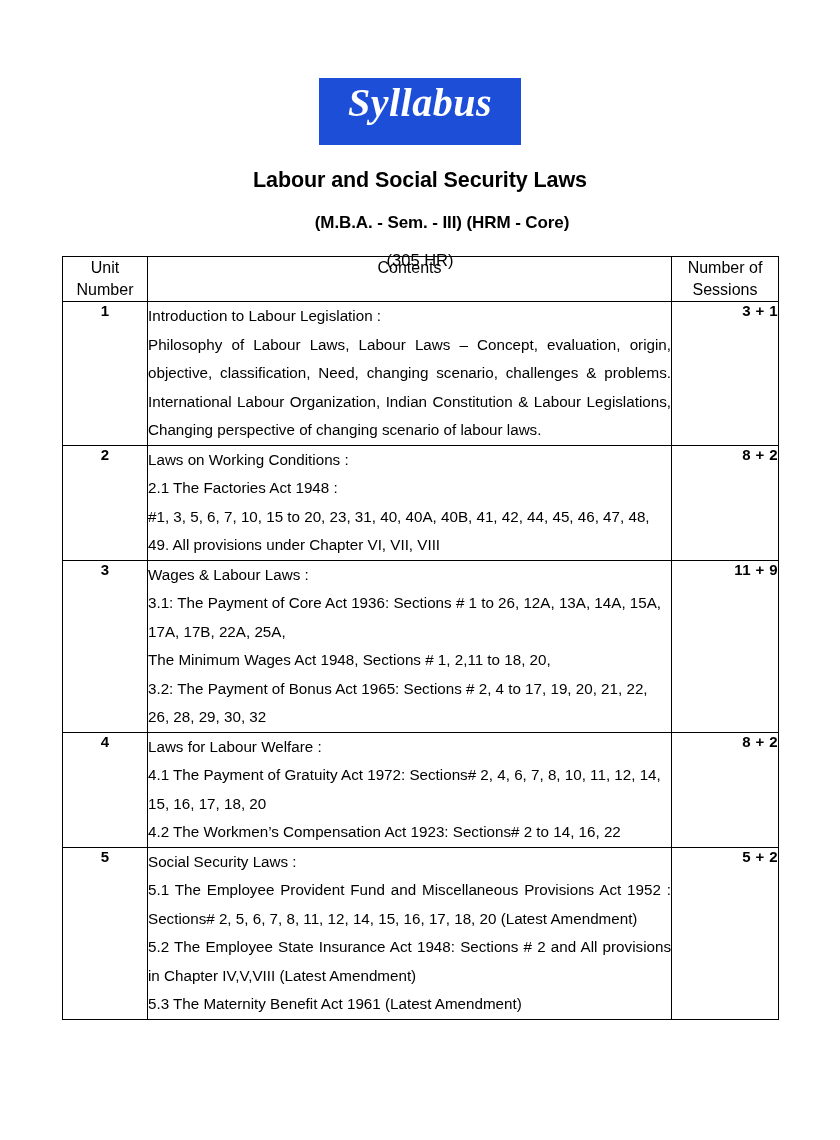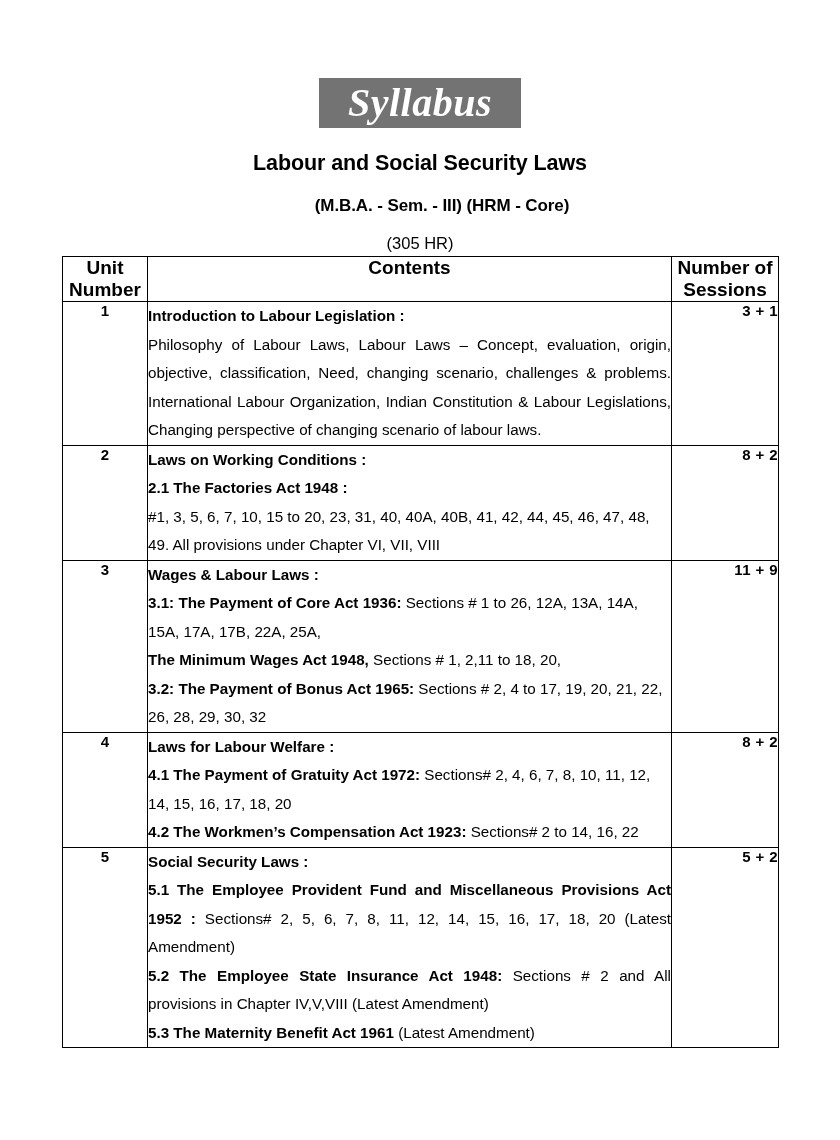--- a/index.html
+++ b/index.html
@@ -25,28 +25,28 @@
   }
 
   
   .header {
     text-align: center;
     padding-top: 78px;
   }
 
   .syllabus-badge {
     display: inline-block;
-    background: #737373;
+    background: #1d4ed8;
     color: #ffffff;
     font-family: "Liberation Serif", serif;
     font-weight: bold;
     font-style: italic;
     font-size: 40px;
     line-height: 50px;
-    height: 50px;
+    height: 67px;
     width: 202px;
     letter-spacing: 0.5px;
     box-sizing: border-box;
   }
 
   .doc-title {
     font-size: 21.5px;
     font-weight: bold;
     letter-spacing: -0.1px;
     margin-top: 23px;
@@ -81,22 +81,22 @@
     vertical-align: top;
     padding: 0;
   }
 
   .col-unit    { width: 85px; }
   .col-content { width: 524px; }
   .col-sess    { width: 107px; }
 
   .th-cell {
     text-align: center;
-    font-size: 19px;
-    font-weight: bold;
+    font-size: 16px;
+    font-weight: normal;
     padding: 6px 4px 7px 4px;
     line-height: 22px;
     vertical-align: top;
   }
   .th-contents {
     vertical-align: top;
     text-align: center;
   }
 
   .unit-cell {
@@ -121,21 +121,21 @@
   }
 
   .line {
     margin: 0;
     white-space: pre-wrap;
   }
   .line.justify {
     text-align: justify;
     text-align-last: left;
   }
-  b { font-weight: bold; }
+  b { font-weight: normal; }
 </style>
 </head>
 <body>
 
 <div class="page">
 
   <div class="header">
     <div class="syllabus-badge">Syllabus</div>
     <div class="doc-title">Labour and Social Security Laws</div>
     <div class="doc-subtitle">(M.B.A. - Sem. - III) (HRM - Core)</div>

